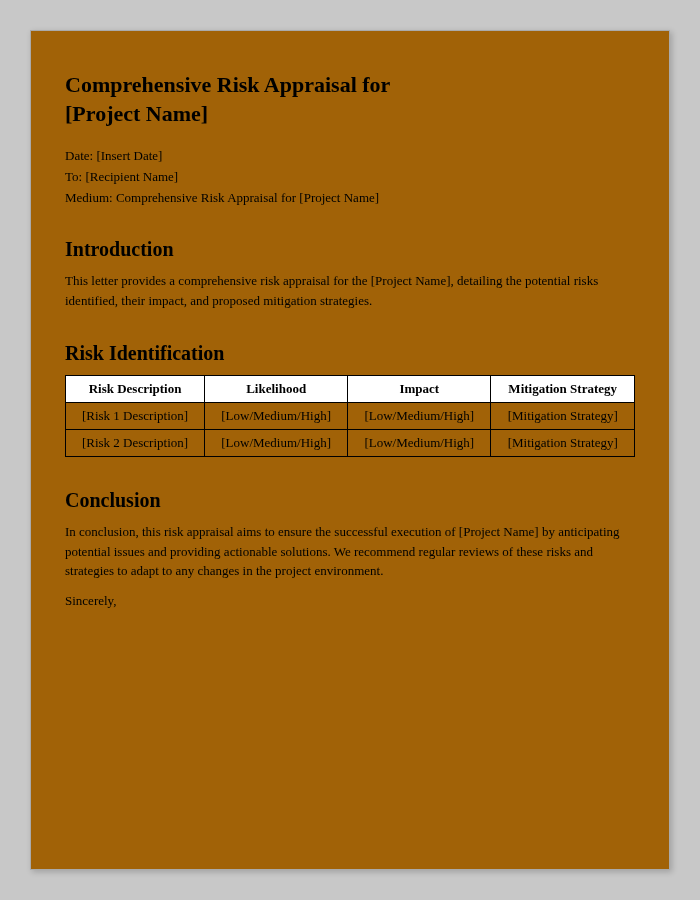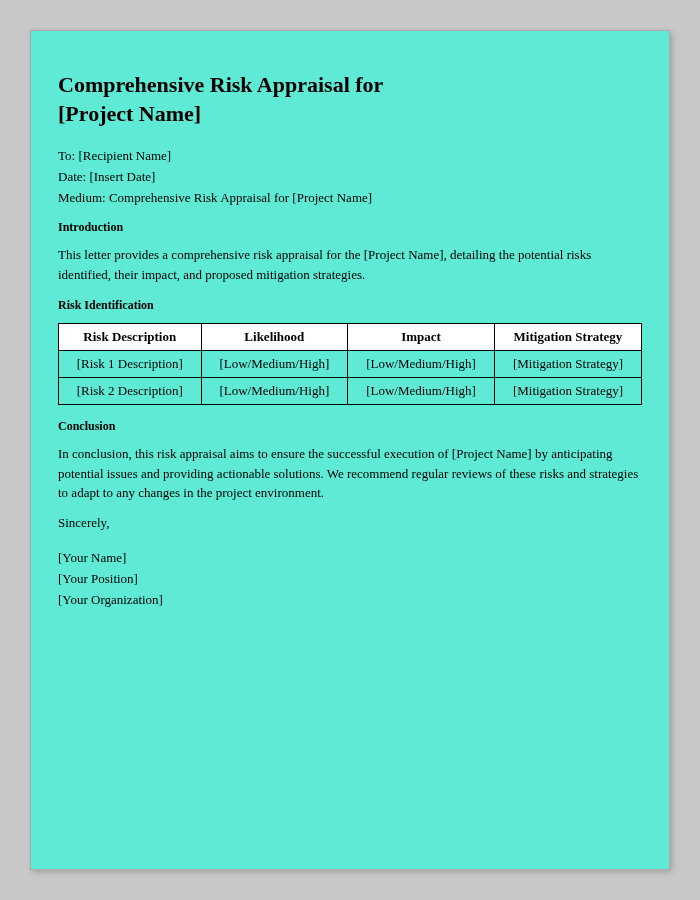--- a/index.html
+++ b/index.html
@@ -12,46 +12,46 @@
       background: #c8c8c8;
       display: flex;
       justify-content: center;
       align-items: center;
       min-height: 900px;
       width: 700px;
       font-family: 'Times New Roman', Times, serif;
     }
 
     .page {
-      background: #5eead4;
+      background: #a16207;
       width: 640px;
       min-height: 840px;
-      padding: 40px 27px;
+      padding: 40px 34px;
       border: 1px solid #aaa;
       box-shadow: 2px 2px 6px rgba(0,0,0,0.2);
     }
 
     .doc-title {
       font-size: 22px;
       font-weight: bold;
       line-height: 1.3;
       margin-bottom: 20px;
       color: #000;
     }
 
     .meta-line {
       font-size: 13px;
       margin-bottom: 5px;
       color: #000;
     }
 
     .section-heading {
-      font-size: 12px;
+      font-size: 20px;
       font-weight: bold;
-      margin-top: 14px;
+      margin-top: 32px;
       margin-bottom: 10px;
       color: #000;
       font-family: Liberation Serif, serif;
     }
 
     .body-text {
       font-size: 13px;
       line-height: 1.5;
       color: #000;
       margin-bottom: 10px;
@@ -95,22 +95,22 @@
 </head>
 <body>
 
 <div class="page">
 
   <div class="doc-title">
     <span>Comprehensive Risk Appraisal for</span><br>
     <span>[Project Name]</span>
   </div>
 
+  <p class="meta-line">Date: [Insert Date]</p>
   <p class="meta-line">To: [Recipient Name]</p>
-  <p class="meta-line">Date: [Insert Date]</p>
   <p class="meta-line">Medium: Comprehensive Risk Appraisal for [Project Name]</p>
 
   <h2 class="section-heading">Introduction</h2>
   <p class="body-text">This letter provides a comprehensive risk appraisal for the [Project Name], detailing the potential risks identified, their impact, and proposed mitigation strategies.</p>
 
   <h2 class="section-heading">Risk Identification</h2>
 
   <table class="risk-table">
     <thead>
       <tr>
@@ -134,19 +134,14 @@
           <td>[Mitigation Strategy]</td>
         </tr>
       </tbody>
   </table>
 
   <h2 class="section-heading">Conclusion</h2>
   <p class="body-text">In conclusion, this risk appraisal aims to ensure the successful execution of [Project Name] by anticipating potential issues and providing actionable solutions. We recommend regular reviews of these risks and strategies to adapt to any changes in the project environment.</p>
 
   <p class="body-text">Sincerely,</p>
 
-  <div class="signature-block">
-    <p class="signature-line">[Your Name]</p>
-    <p class="signature-line">[Your Position]</p>
-    <p class="signature-line">[Your Organization]</p>
-  </div>
 
 </div>
 
 </body></html>

